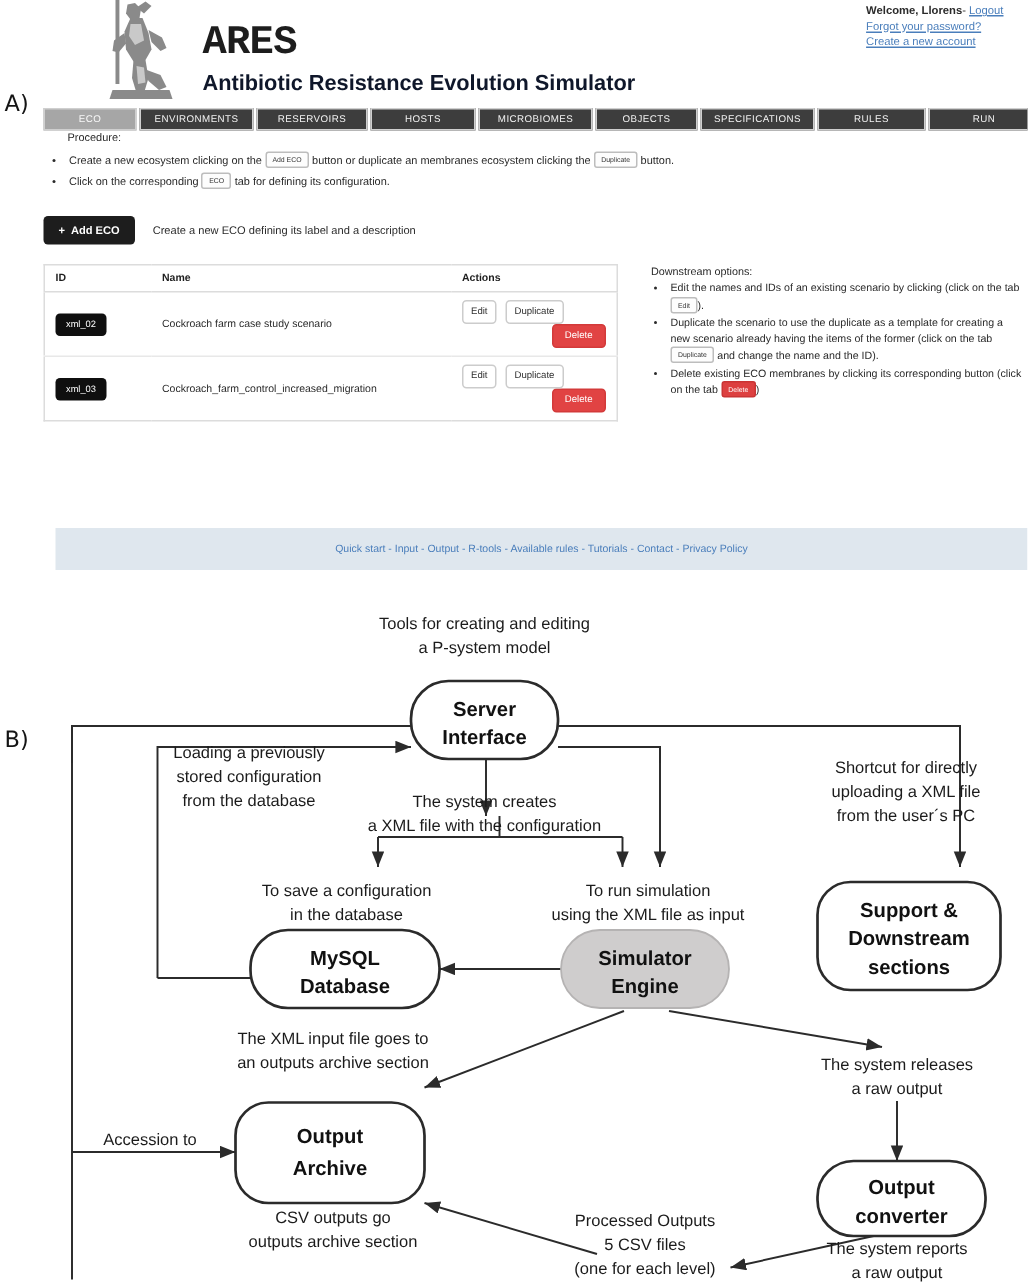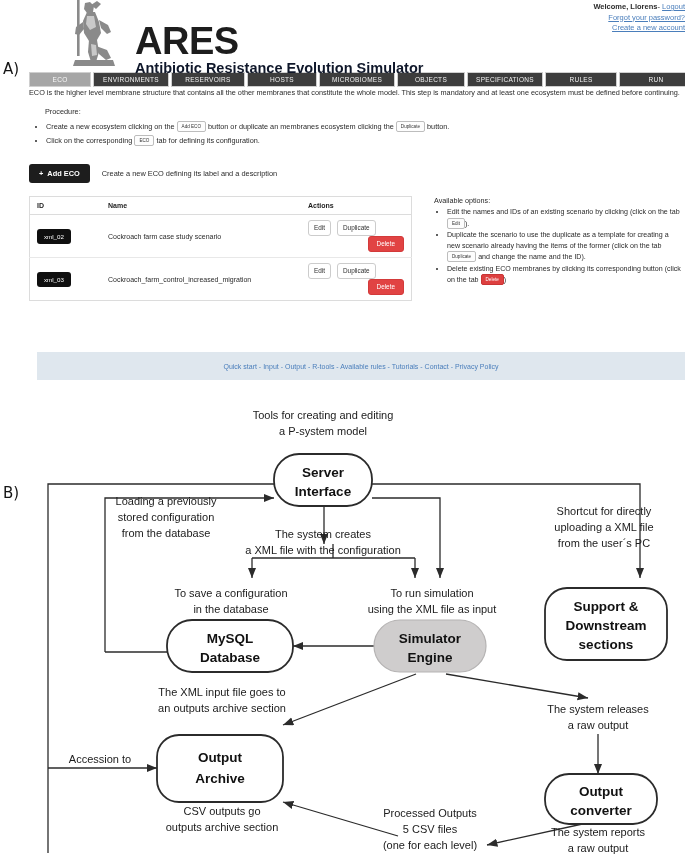--- a/index.html
+++ b/index.html
@@ -46,41 +46,39 @@
     top: 0px;
     width: 62px;
     height: 68px;
   }
   .brand-block {
     position: absolute;
     left: 110px;
     top: 14px;
   }
   .brand-title {
-    font-family: Liberation Sans, sans-serif;
-    font-size: 38px;
+    font-family: Liberation Mono, monospace;
+    font-size: 27px;
     font-weight: bold;
     letter-spacing: -0.5px;
     color: #1d1d1d;
     line-height: 30px;
-    margin-top: 12px;
   }
   .brand-sub {
     font-family: "Liberation Sans", sans-serif;
     font-size: 14.5px;
     font-weight: bold;
     color: #0f172a;
     line-height: 18px;
     margin-top: 3px;
   }
   .user-area {
     position: absolute;
-    right: 0px;
+    right: 16px;
     top: 2px;
-    text-align: right;
     font-size: 7.5px;
     line-height: 10.5px;
   }
   .user-welcome { color: #2b2b2b; font-weight: bold; }
   .user-welcome .sep { font-weight: normal; }
   .user-link { color: #4a7ebb; text-decoration: underline; font-weight: normal; }
   .user-line { color: #4a7ebb; }
 
   
   .nav-tabs {
@@ -363,21 +361,20 @@
     <div class="nav-tab w-mic">MICROBIOMES</div>
     <div class="nav-tab w-obj">OBJECTS</div>
     <div class="nav-tab w-spe">SPECIFICATIONS</div>
     <div class="nav-tab w-rul">RULES</div>
     <div class="nav-tab w-run">RUN</div>
 
   </div>
 
   <div class="content">
 
-    <div class="sec-para">ECO is the higher level membrane structure that contains all the other membranes that constitute the whole model. This step is mandatory and at least one ecosystem must be defined before continuing.</div>
     <div class="proc-label">Procedure:</div>
 
     <ul class="proc">
       <li>
         <span>Create a new ecosystem clicking on the</span>
         <span class="inline-btn">Add ECO</span>
         <span>button or duplicate an membranes ecosystem clicking the</span>
         <span class="inline-btn">Duplicate</span>
         <span>button.</span>
       </li>
@@ -428,21 +425,21 @@
                 <span class="btn-sm">Edit</span>
                 <span class="btn-sm">Duplicate</span>
                 <span class="btn-del">Delete</span>
               </td>
             </tr>
           </tbody>
         </table>
       </div>
 
       <div class="options-wrap">
-        <div class="opt-title">Available options:</div>
+        <div class="opt-title">Downstream options:</div>
         <ul class="opts">
           <li>
             <span>Edit the names and IDs of an existing scenario by clicking (click on the tab</span>
             <span class="inline-btn">Edit</span><span>).</span>
           </li>
           <li>
             <span>Duplicate the scenario to use the duplicate as a template for creating a new scenario already having the items of the former (click on the tab</span>
             <span class="inline-btn">Duplicate</span>
             <span>and change the name and the ID).</span>
           </li>

